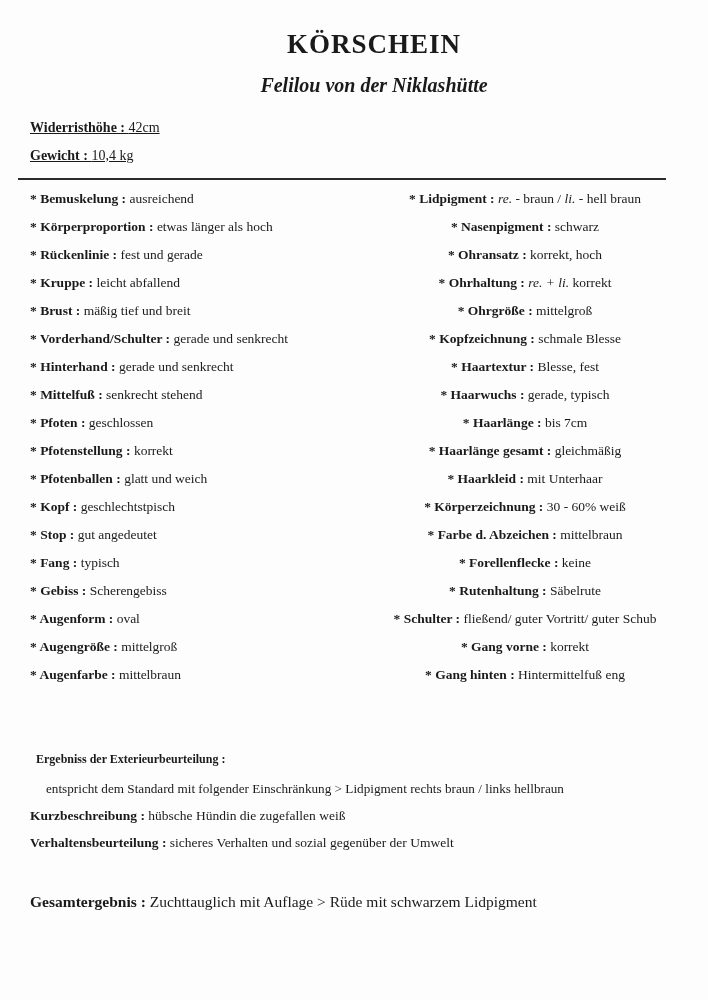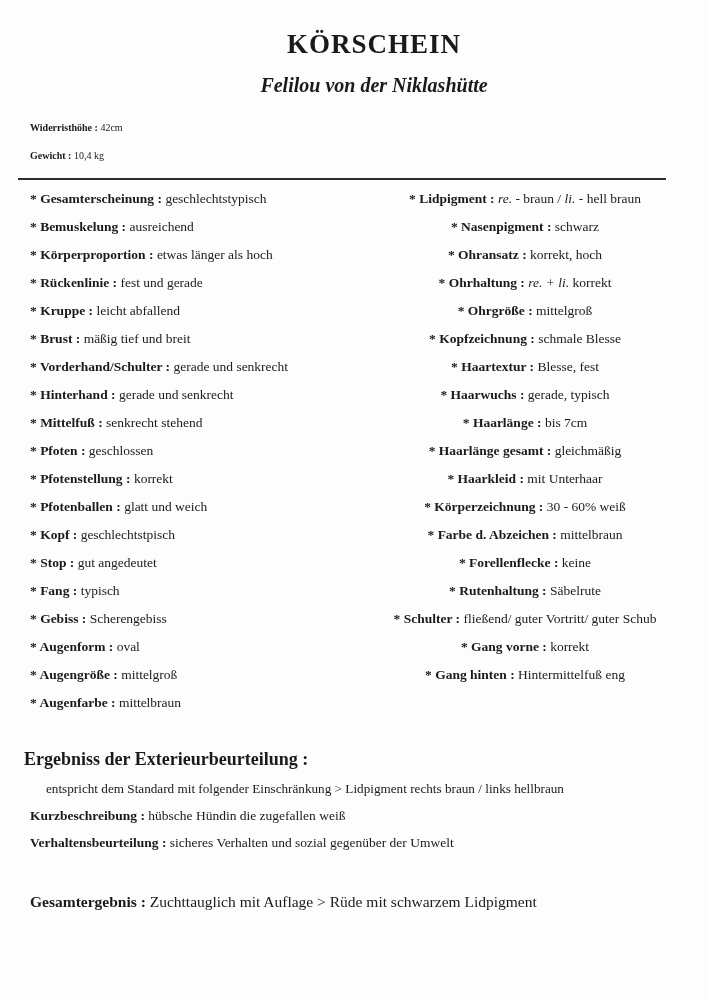--- a/index.html
+++ b/index.html
@@ -17,31 +17,31 @@
     position:absolute;top:26px;left:0;width:100%;
     text-align:center;font-size:27px;font-weight:700;
     letter-spacing:1px;line-height:36px;
   }
   .subtitle{
     position:absolute;top:75px;left:0;width:100%;
     text-align:center;font-size:20px;font-weight:700;font-style:italic;
     line-height:20px;
   }
   .measurements{position:absolute;left:30px;top:114px;}
-  .meas-row{height:28px;line-height:28px;font-size:10px;white-space:nowrap;}
+  .meas-row{height:28px;line-height:28px;font-size:14px;white-space:nowrap;text-decoration:underline;}
   .b{font-weight:700;}
   .separator{
     position:absolute;left:18px;top:178px;width:648px;height:2px;
     background:#2b2b2b;
   }
   .col{position:absolute;top:185px;font-size:13.5px;}
   .attr-row{height:28px;line-height:28px;white-space:nowrap;}
   #left-col{left:30px;width:315px;}
   #right-col{left:350px;width:350px;text-align:center;}
-  .result-heading{position:absolute;left:24px;top:750px;font-size:18px;font-weight:700;line-height:19px;white-space:nowrap;}
+  .result-heading{position:absolute;left:36px;top:750px;font-size:12px;font-weight:700;line-height:19px;white-space:nowrap;}
   .result-indent{position:absolute;left:46px;top:779px;font-size:13.2px;line-height:19px;white-space:nowrap;text-align:right;}
   .result-line{position:absolute;left:30px;font-size:13.5px;line-height:19px;white-space:nowrap;}
   .result-kurz{top:806px;}
   .result-verhalten{top:833px;}
   .total-line{position:absolute;left:30px;top:891px;font-size:15.5px;line-height:22px;white-space:nowrap;}
 </style>
 </head>
 <body>
 
 <div class="page">
@@ -51,21 +51,20 @@
   <div class="subtitle">Felilou von der Niklashütte</div>
 
   <div class="measurements" id="measurements">
       <div class="meas-row"><span class="b">Widerristhöhe : </span><span>42cm</span></div>
       <div class="meas-row"><span class="b">Gewicht : </span><span>10,4 kg</span></div>
     </div>
 
   <div class="separator"></div>
 
   <div class="col" id="left-col">
-      <div class="attr-row"><span class="b">* Gesamterscheinung : </span><span>geschlechtstypisch</span></div>
       <div class="attr-row"><span class="b">* Bemuskelung : </span><span>ausreichend</span></div>
       <div class="attr-row"><span class="b">* Körperproportion : </span><span>etwas länger als hoch</span></div>
       <div class="attr-row"><span class="b">* Rückenlinie : </span><span>fest und gerade</span></div>
       <div class="attr-row"><span class="b">* Kruppe : </span><span>leicht abfallend</span></div>
       <div class="attr-row"><span class="b">* Brust : </span><span>mäßig tief und breit</span></div>
       <div class="attr-row"><span class="b">* Vorderhand/Schulter : </span><span>gerade und senkrecht</span></div>
       <div class="attr-row"><span class="b">* Hinterhand : </span><span>gerade und senkrecht</span></div>
       <div class="attr-row"><span class="b">* Mittelfuß : </span><span>senkrecht stehend</span></div>
       <div class="attr-row"><span class="b">* Pfoten : </span><span>geschlossen</span></div>
       <div class="attr-row"><span class="b">* Pfotenstellung : </span><span>korrekt</span></div>

